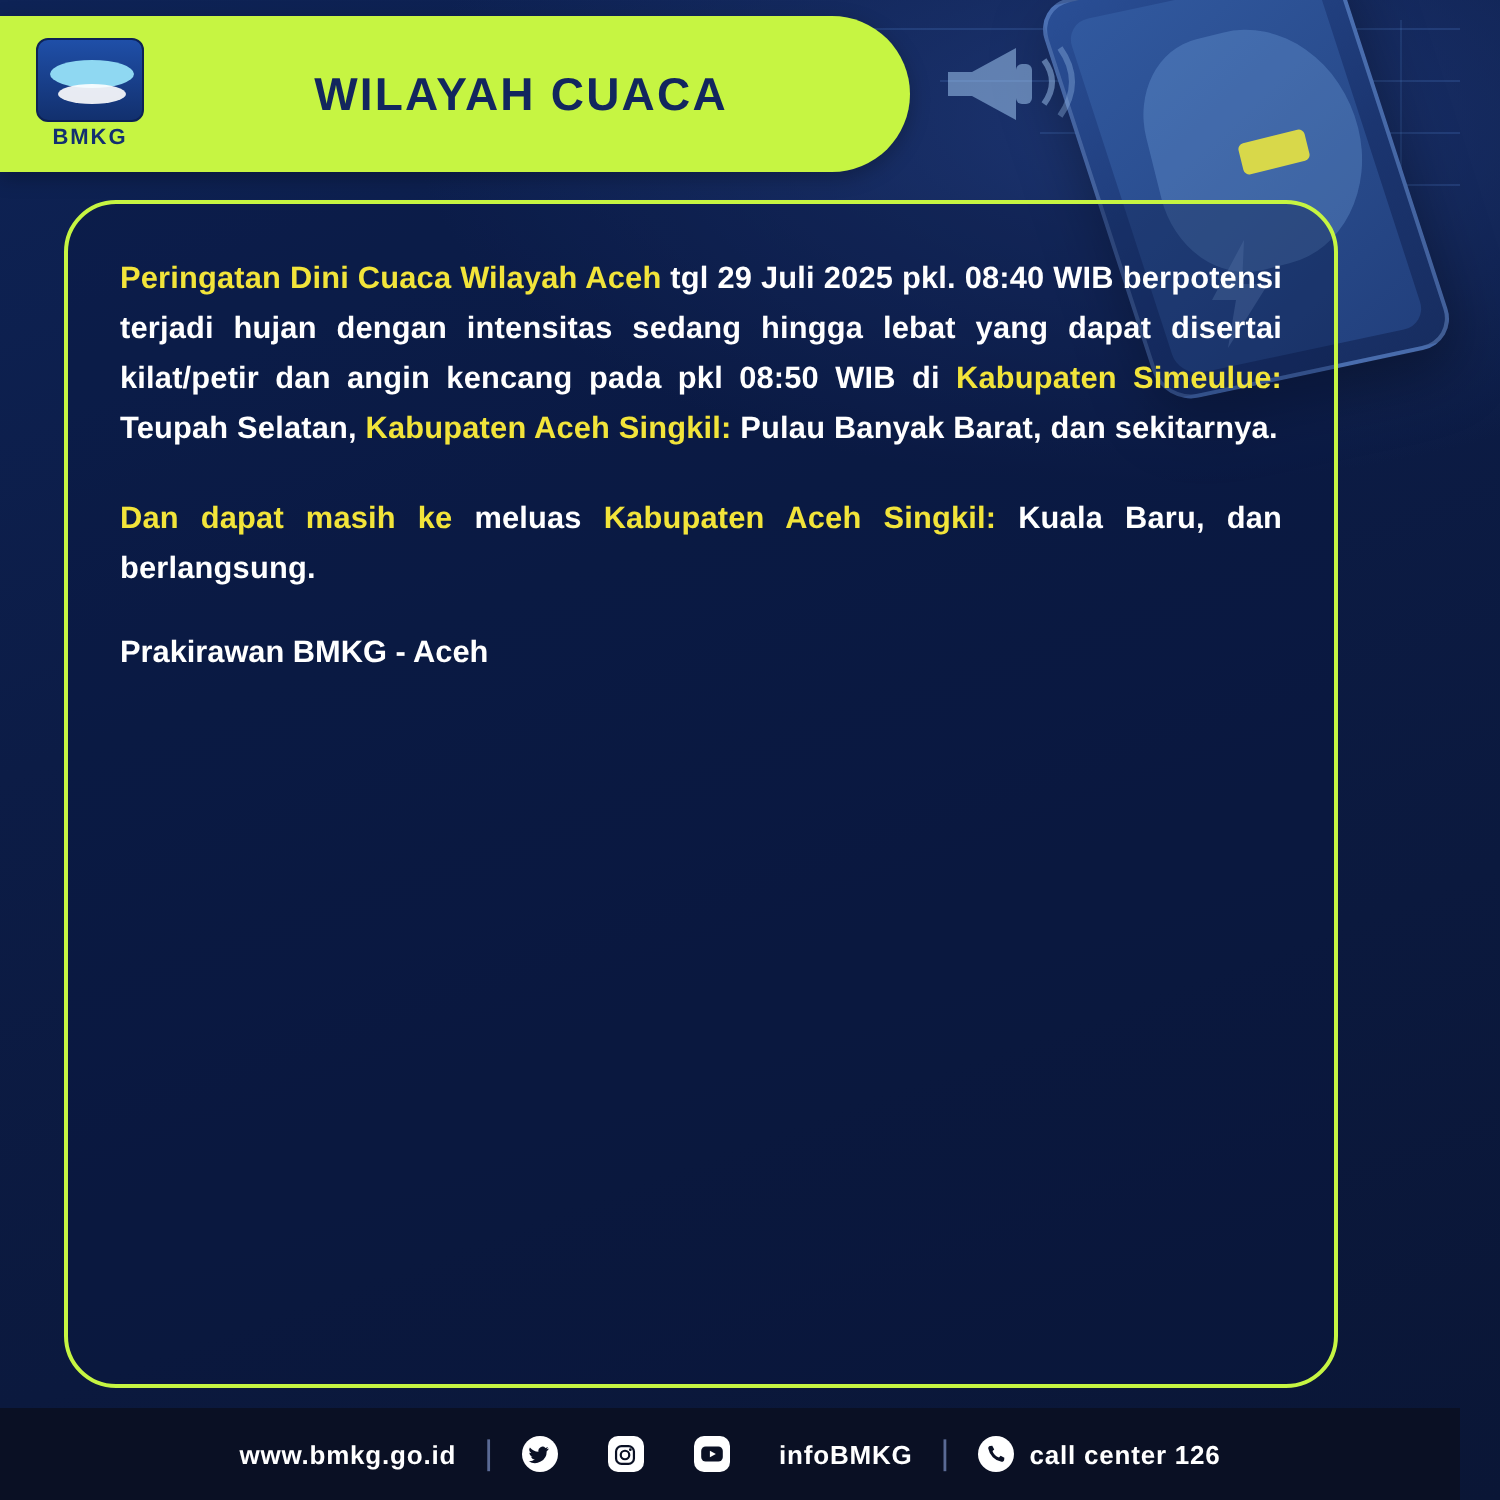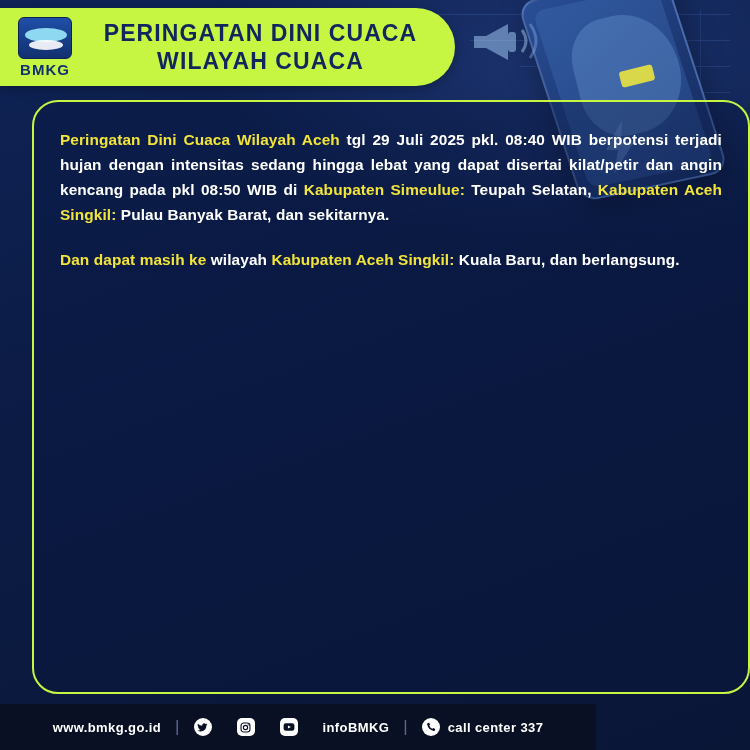--- a/index.html
+++ b/index.html
@@ -71,52 +71,52 @@
     content: ""; position: absolute; left: 6px; top: 10px;
     width: 42px; height: 14px; border-radius: 50%;
     background: #8fd8f2;
   }
   .logo-badge::after {
     content: ""; position: absolute; left: 10px; top: 22px;
     width: 34px; height: 10px; border-radius: 50%;
     background: #ffffff; opacity: .9;
   }
   .logo-text {
-    font-size: 15px; font-weight: bold; color: #123070;
+    font-size: 11px; font-weight: bold; color: #123070;
     letter-spacing: 1px; margin-top: 2px;
   }
   .header-titles {
     flex: 1; text-align: center; padding-right: 16px;
   }
   .header-titles .l1, .header-titles .l2 {
     font-size: 23px; font-weight: bold; color: #12265e;
     letter-spacing: 1.1px; line-height: 1.22;
     font-family: "Liberation Sans", sans-serif;
   }
 
   
   .card {
     position: absolute; left: 32px; top: 100px;
-    width: 718px; height: 594px;
+    width: 637px; height: 594px;
     border: 2px solid #c6f542; border-radius: 26px;
     background: rgba(10, 24, 62, 0.35);
     padding: 26px 26px 20px 26px;
   }
   .para {
     color: #ffffff; font-size: 15.4px; line-height: 1.62;
     text-align: justify; font-weight: bold; letter-spacing: .1px;
     margin-bottom: 20px;
   }
   .hl { color: #f2e43a; }
   .white-normal { color: #ffffff; font-weight: bold; }
   .sig { color: #ffffff; font-size: 15.4px; font-weight: bold; }
 
   
   .footer {
-    position: absolute; left: 0; bottom: 0; width: 596px; height: 46px;
+    position: absolute; left: 0; bottom: 0; width: 730px; height: 46px;
     background: #0a1024;
     display: flex; align-items: center; justify-content: center;
     gap: 14px;
   }
   .footer-text { color: #ffffff; font-size: 13px; font-weight: bold; letter-spacing: .4px; }
   .sep { color: #5a6a95; font-size: 17px; }
   .social { display: flex; align-items: center; gap: 25px; }
   .ic {
     width: 18px; height: 18px; border-radius: 50%;
     background: #ffffff; color: #0a1024;
@@ -158,36 +158,36 @@
       <path d="M22 0 L6 30 L18 30 L14 54 L34 22 L21 22 Z" fill="#7fa7e0"></path>
     </svg>
   </div>
 
   <div class="header">
     <div class="logo">
       <div class="logo-badge"></div>
       <div class="logo-text">BMKG</div>
     </div>
     <div class="header-titles">
-      <div class="l1">PERINGATAN DINI CUACA</div>
       <div class="l2">WILAYAH CUACA</div>
     </div>
   </div>
 
   <div class="card">
 
     <p class="para">
       <span class="hl">Peringatan Dini Cuaca Wilayah Aceh</span><span class="white-normal"> tgl 29 Juli 2025 pkl. 08:40 WIB berpotensi terjadi hujan dengan intensitas sedang hingga lebat yang dapat disertai kilat/petir dan angin kencang pada pkl 08:50 WIB di </span><span class="hl">Kabupaten Simeulue:</span><span class="white-normal"> Teupah Selatan, </span><span class="hl">Kabupaten Aceh Singkil:</span><span class="white-normal"> Pulau Banyak Barat, dan sekitarnya.</span>
     </p>
 
     <p class="para">
-      <span class="hl">Dan dapat masih ke</span><span class="white-normal"> wilayah </span><span class="hl">Kabupaten Aceh Singkil:</span><span class="white-normal"> Kuala Baru, dan berlangsung.</span>
+      <span class="hl">Dan dapat masih ke</span><span class="white-normal"> meluas </span><span class="hl">Kabupaten Aceh Singkil:</span><span class="white-normal"> Kuala Baru, dan berlangsung.</span>
     </p>
 
 
+    <p class="sig">Prakirawan BMKG - Aceh</p>
   </div>
 
   <div class="footer">
     <span class="footer-text">www.bmkg.go.id</span>
     <span class="sep">|</span>
 
     <span class="social">
       <span class="ic">
         <svg width="11" height="11" viewBox="0 0 16 16">
             <path fill="#0a1024" d="M15 3.3c-.5.3-1.1.5-1.7.6.6-.4 1.1-1 1.3-1.7-.6.3-1.2.6-1.9.7A3 3 0 0 0 7.6 5.6 8.5 8.5 0 0 1 1.4 2.5a3 3 0 0 0 .9 4 3 3 0 0 1-1.3-.4 3 3 0 0 0 2.4 2.9c-.4.1-.8.1-1.2.05a3 3 0 0 0 2.8 2.1A6 6 0 0 1 .5 12.5 8.5 8.5 0 0 0 13.6 5.3c.6-.4 1.1-1 1.4-1.6z"></path>
@@ -210,17 +210,17 @@
     </span>
 
     <span class="sep">|</span>
 
     <span class="call">
       <span class="ic">
         <svg width="10" height="10" viewBox="0 0 16 16">
             <path fill="#0a1024" d="M3.2 1.5 5 1.3 6.6 4.3 5.2 5.6a8 8 0 0 0 5.2 5.2l1.3-1.4 3 1.6-.2 1.8c-.2 1-1.1 1.6-2.1 1.4A13.3 13.3 0 0 1 1.8 3.6c-.2-1 .4-1.9 1.4-2.1z"></path>
           </svg>
       </span>
-      <span class="footer-text">call center 337</span>
+      <span class="footer-text">call center 126</span>
     </span>
   </div>
 
 </div>
 
 </body></html>

